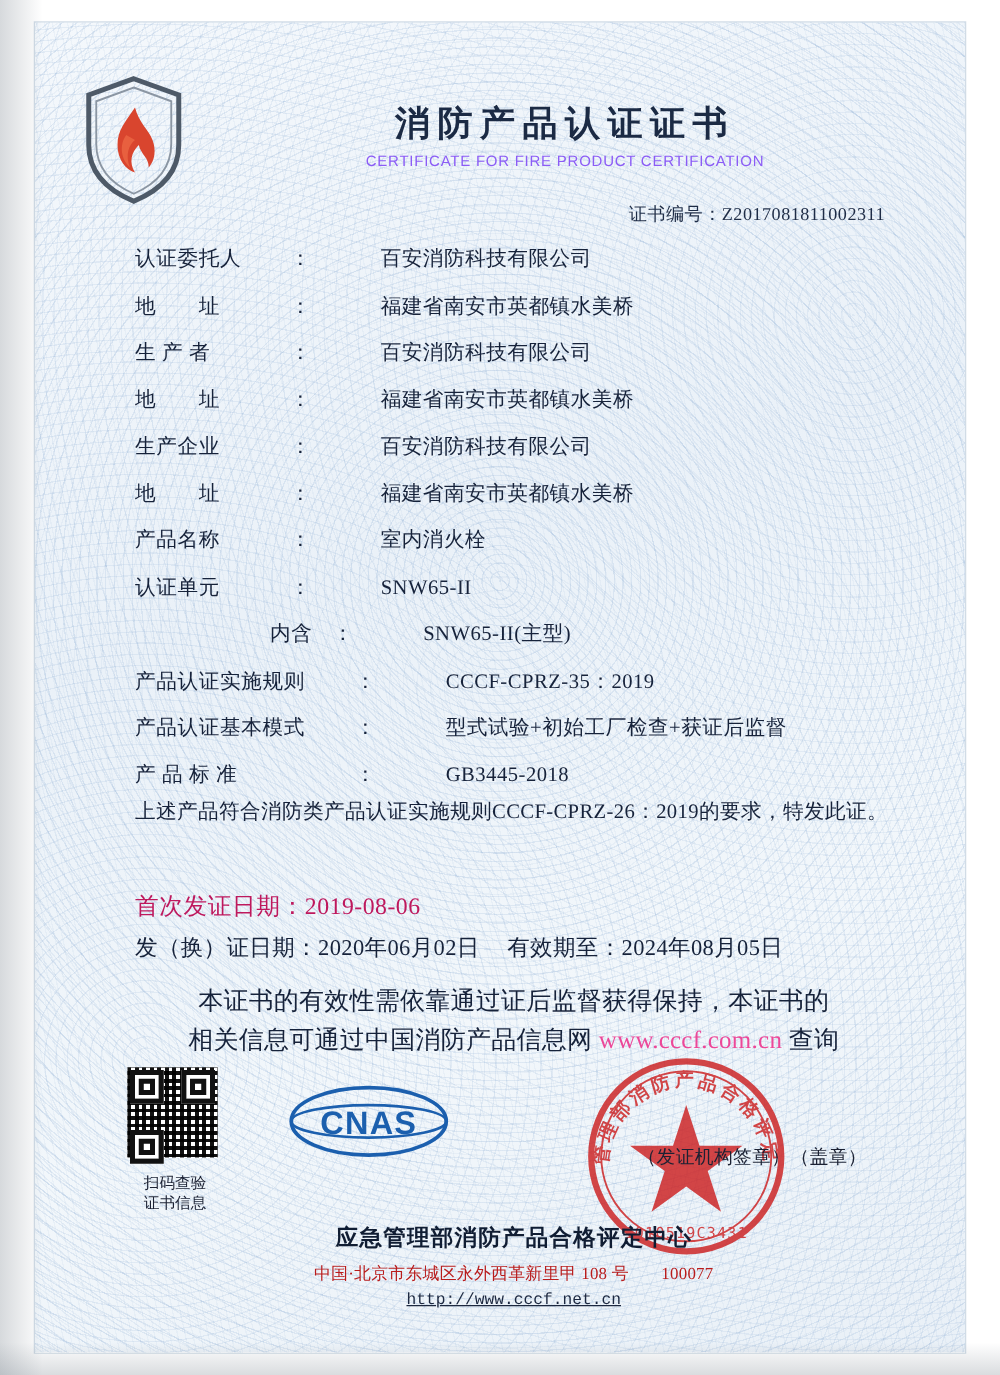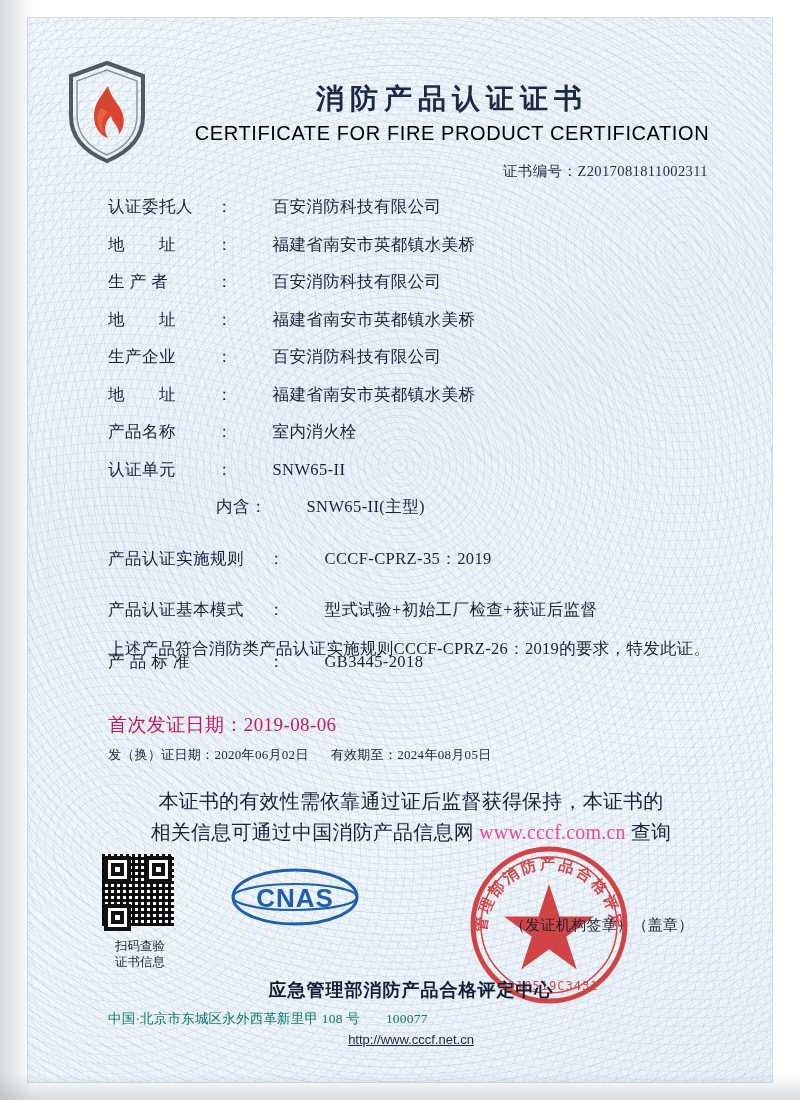--- a/index.html
+++ b/index.html
@@ -82,23 +82,23 @@
     color: #1b2a44;
     font-weight: bold;
     font-family: "DejaVu Serif", "Liberation Serif", serif;
   }
   .title-sub {
     position: absolute;
     left: 160px;
     top: 104px;
     width: 560px;
     text-align: center;
-    font-size: 20px;
+    font-size: 12px;
     letter-spacing: 0.6px;
-    color: #000000;
+    color: #8b5cf6;
     font-family: "Liberation Sans", sans-serif;
   }
   .cert-no {
     position: absolute;
     right: 48px;
     top: 144px;
     font-size: 14.5px;
     color: #1e2c46;
     letter-spacing: 0.4px;
   }
@@ -109,27 +109,28 @@
     left: 96px;
     top: 178px;
     width: 600px;
   }
   .row {
     display: flex;
     align-items: baseline;
     margin-bottom: 15.5px;
     font-size: 16.5px;
     color: #16223a;
+    gap: 16px;
   }
   .label {
     width: 108px;
     flex: 0 0 auto;
     letter-spacing: 0.5px;
   }
-  .label.wide { width: 160px; margin-top: 14px; }
+  .label.wide { width: 160px; }
   .label.indent { width: 108px; text-align: right; padding-right: 0; }
   .colon { padding: 0 4px 0 0; }
   .value {
     flex: 1 1 auto;
     letter-spacing: 0.4px;
     margin-left: 36px;
   }
 
   .row-inner {
     margin-left: 34px;
@@ -154,21 +155,21 @@
     text-align: left;
     font-size: 19px;
     color: #be185d;
     letter-spacing: 0.4px;
   }
   .issue-row {
     position: absolute;
     left: 96px;
     top: 728px;
     width: 620px;
-    font-size: 13px;
+    font-size: 18px;
     color: #16223a;
     letter-spacing: 0.3px;
   }
   .issue-row .gap { display: inline-block; width: 22px; }
 
   .note {
     position: absolute;
     left: 96px;
     top: 768px;
     width: 606px;
@@ -263,36 +264,36 @@
     font-size: 18px;
     font-weight: bold;
     color: #101d33;
     letter-spacing: 1px;
   }
   .addr {
     position: absolute;
     left: 96px;
     top: 992px;
     width: 606px;
-    text-align: left;
+    text-align: center;
     font-size: 13.5px;
-    color: #0f766e;
+    color: #b91c1c;
     letter-spacing: 0.2px;
   }
   .addr .gap { display: inline-block; width: 26px; }
   .url {
     position: absolute;
     left: 96px;
     top: 1014px;
     width: 606px;
     text-align: center;
     font-size: 13px;
     color: #1c2840;
     text-decoration: underline;
-    font-family: Liberation Sans, sans-serif;
+    font-family: Liberation Mono, monospace;
   }
 </style>
 </head>
 <body>
 
 <div class="page">
   <div class="paper"></div>
   <div class="edge-shadow"></div>
   <div class="edge-shadow-b"></div>
 

